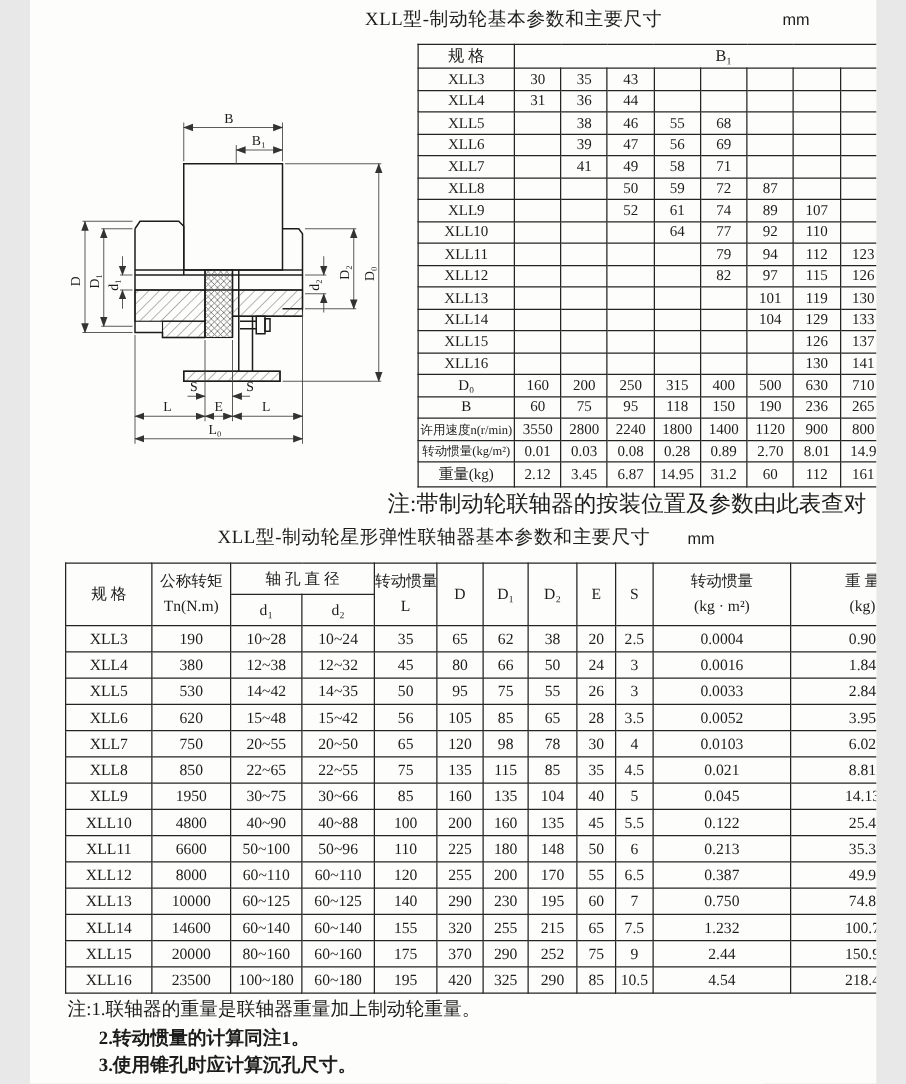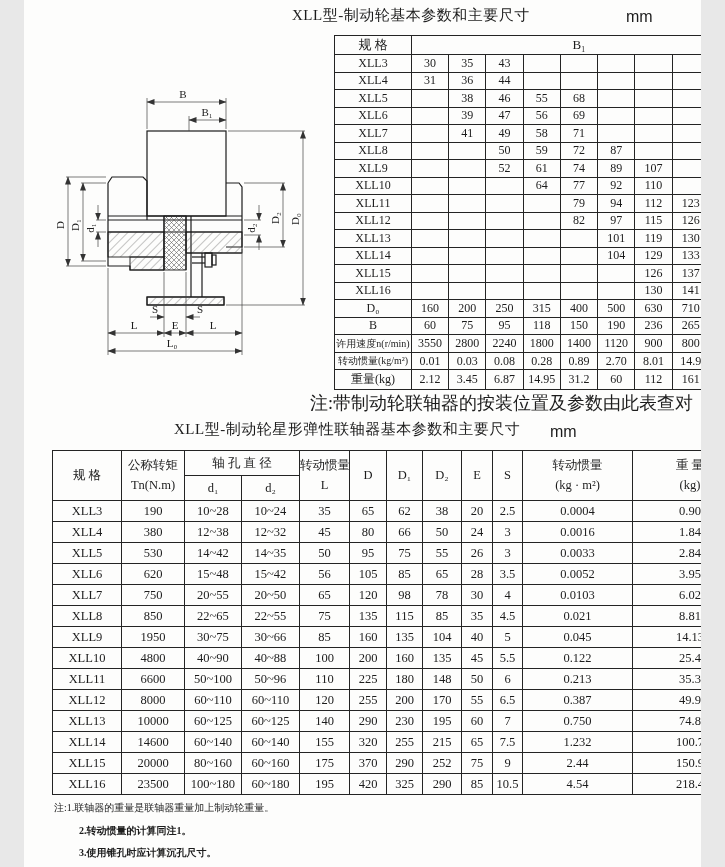--- a/index.html
+++ b/index.html
@@ -2,34 +2,34 @@
 <html><head>
 <meta charset="utf-8">
 <style>
   html,body{margin:0;padding:0;background:#e8e8e8;}
   .page{
     position:relative;width:677px;height:867px;background:#fdfdfc;
     font-family:"Liberation Serif","DejaVu Serif",serif;color:#1c1c1c;
     overflow:hidden;margin:0 auto;
   }
   .title{position:absolute;font-size:15px;letter-spacing:0.5px;white-space:nowrap;}
-  .unit{position:absolute;font-size:16px;font-family:"Liberation Sans",sans-serif;}
+  .unit{position:absolute;font-size:13px;font-family:"Liberation Sans",sans-serif;}
   table{border-collapse:collapse;table-layout:fixed;position:absolute;background:#fdfdfc;}
   td,th{border:1px solid #242424;text-align:center;vertical-align:middle;
     padding:0;font-weight:normal;font-size:12px;white-space:nowrap;overflow:hidden;}
   .t1{left:310px;top:35px;width:413px;height:355px;}
   .t1 col.spec{width:77px;}
   .t1 th{font-size:13px;}
   .t2{left:28px;top:450px;width:695px;height:345px;}
   .t2 td,.t2 th{font-size:12.5px;}
   .t2 thead tr{height:25px;}
   td.sm{font-size:10px;text-align:center;}
   .hdr2 div{line-height:1.55;}
   .note1{position:absolute;left:286px;top:391px;font-size:18px;white-space:nowrap;}
-  .footnotes{position:absolute;left:30px;top:797px;font-size:10px;line-height:22.5px;}
+  .footnotes{position:absolute;left:30px;top:797px;font-size:15px;line-height:22.5px;}
   .footnotes .fn{white-space:nowrap;}
   .footnotes .fn.indent{margin-left:25px;font-weight:bold;}
   svg text{font-family:"Liberation Serif","DejaVu Serif",serif;font-size:11px;fill:#1c1c1c;}
 </style>
 </head>
 <body>
 
 <div class="page">
 
   <div class="title" style="left:268px;top:6px;">XLL型-制动轮基本参数和主要尺寸</div>

